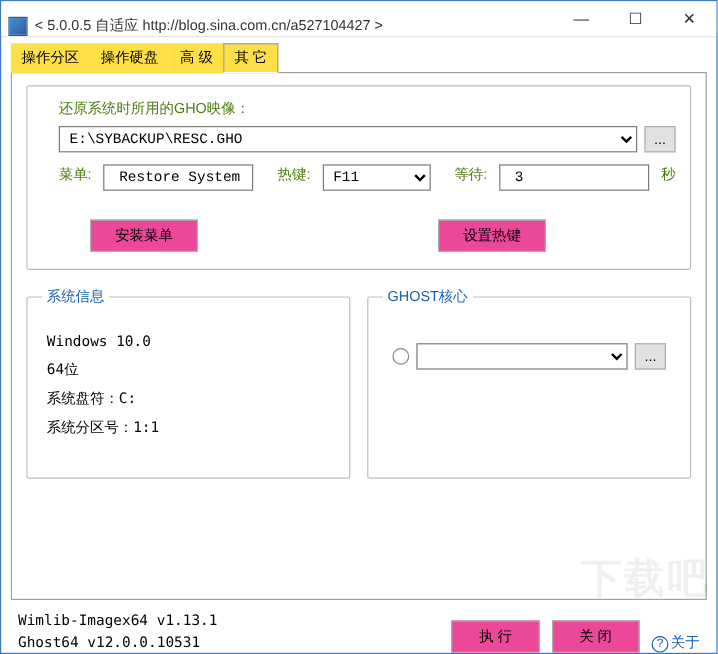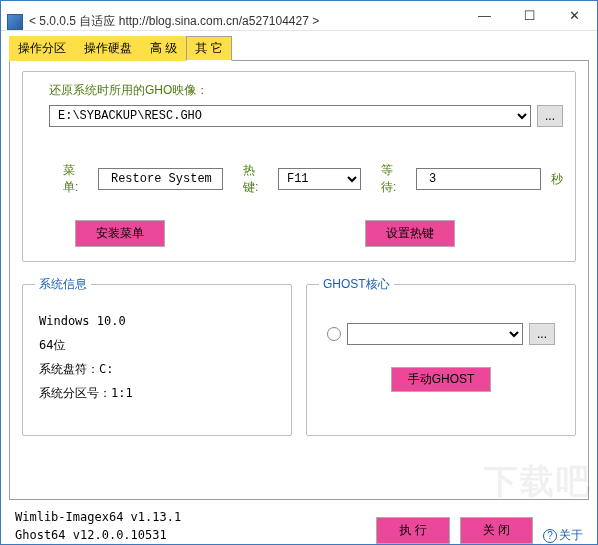--- a/index.html
+++ b/index.html
@@ -93,24 +93,24 @@
   cursor: default;
 }
 .small-btn {
   width: 26px; height: 22px;
   background: #e1e1e1;
   border: 1px solid #adadad;
   font-size: 12px;
   display: inline-flex; align-items: center; justify-content: center;
 }
 
-.gho-select-row { display: flex; gap: 6px; margin: 6px 0 35px 14px; border-radius: 10px; }
+.gho-select-row { display: flex; gap: 6px; margin: 6px 0 10px 14px; border-radius: 10px; }
 .gho-select-row select { flex: 1; font-family: Consolas, "Courier New", monospace; }
 
-.menu-row { display: flex; align-items: center; gap: 10px; margin-left: 28px; margin-bottom: 24px; }
+.menu-row { display: flex; gap: 10px; margin-left: 14px; margin-bottom: 24px; }
 .menu-row .spacer { flex: 1; }
 .menu-row input[type=text] { width: 125px; font-family: Consolas, "Courier New", monospace; padding-left: 12px; }
 .menu-row select { width: 90px; font-family: Consolas, "Courier New", monospace; }
 .menu-row .wait-input { width: 34px; }
 
 .install-row { display: flex; margin-left: 40px; gap: 200px; }
 
 .lower { display: flex; gap: 14px; }
 fieldset.sysinfo { flex: 1; height: 160px; }
 fieldset.ghostcore { flex: 1; height: 160px; }
@@ -219,23 +219,20 @@
       </fieldset>
 
       <fieldset class="group ghostcore">
         <legend>GHOST核心</legend>
         <div class="ghostcore-body">
           <div class="ghostcore-row">
             <span class="radio"></span>
             <select><option></option></select>
             <button class="small-btn">...</button>
           </div>
-          <div class="ghostcore-btn-row">
-            <button class="btn">手动GHOST</button>
-          </div>
         </div>
       </fieldset>
     </div>
 
     <div class="watermark">下载吧</div>
   </div>
 
 </div>
 
 <div class="footer">

